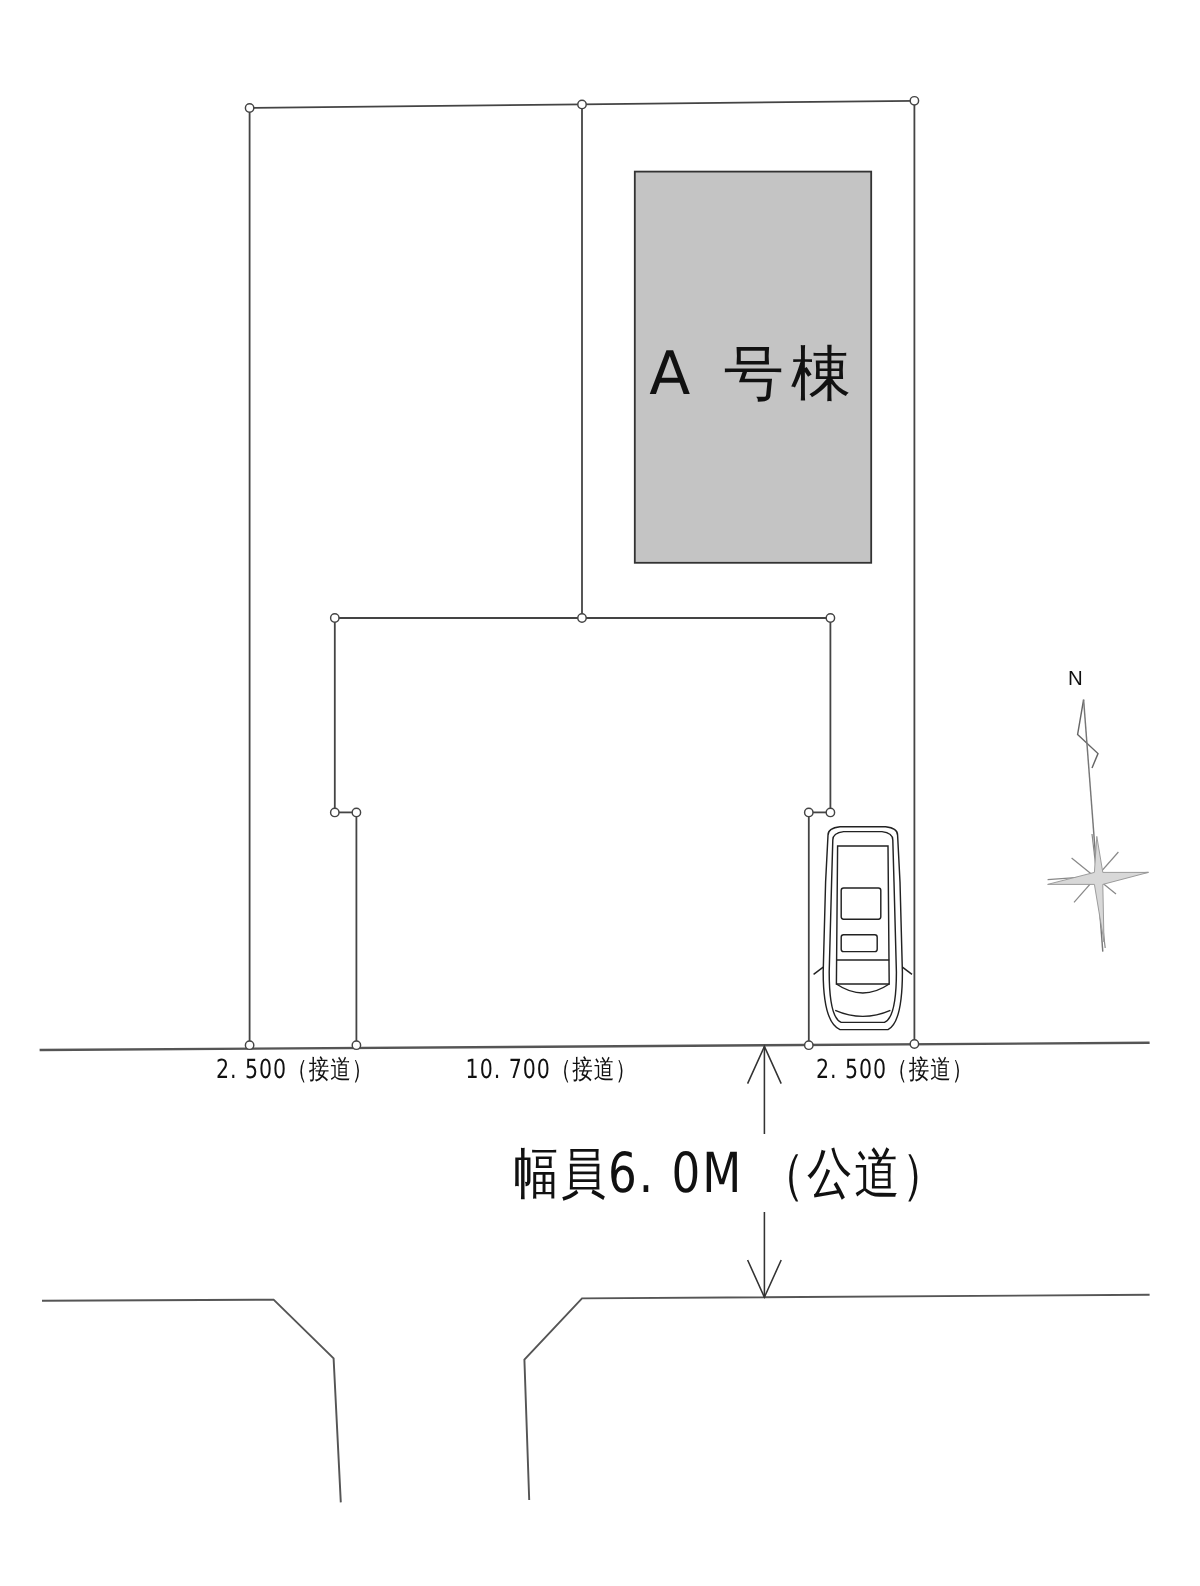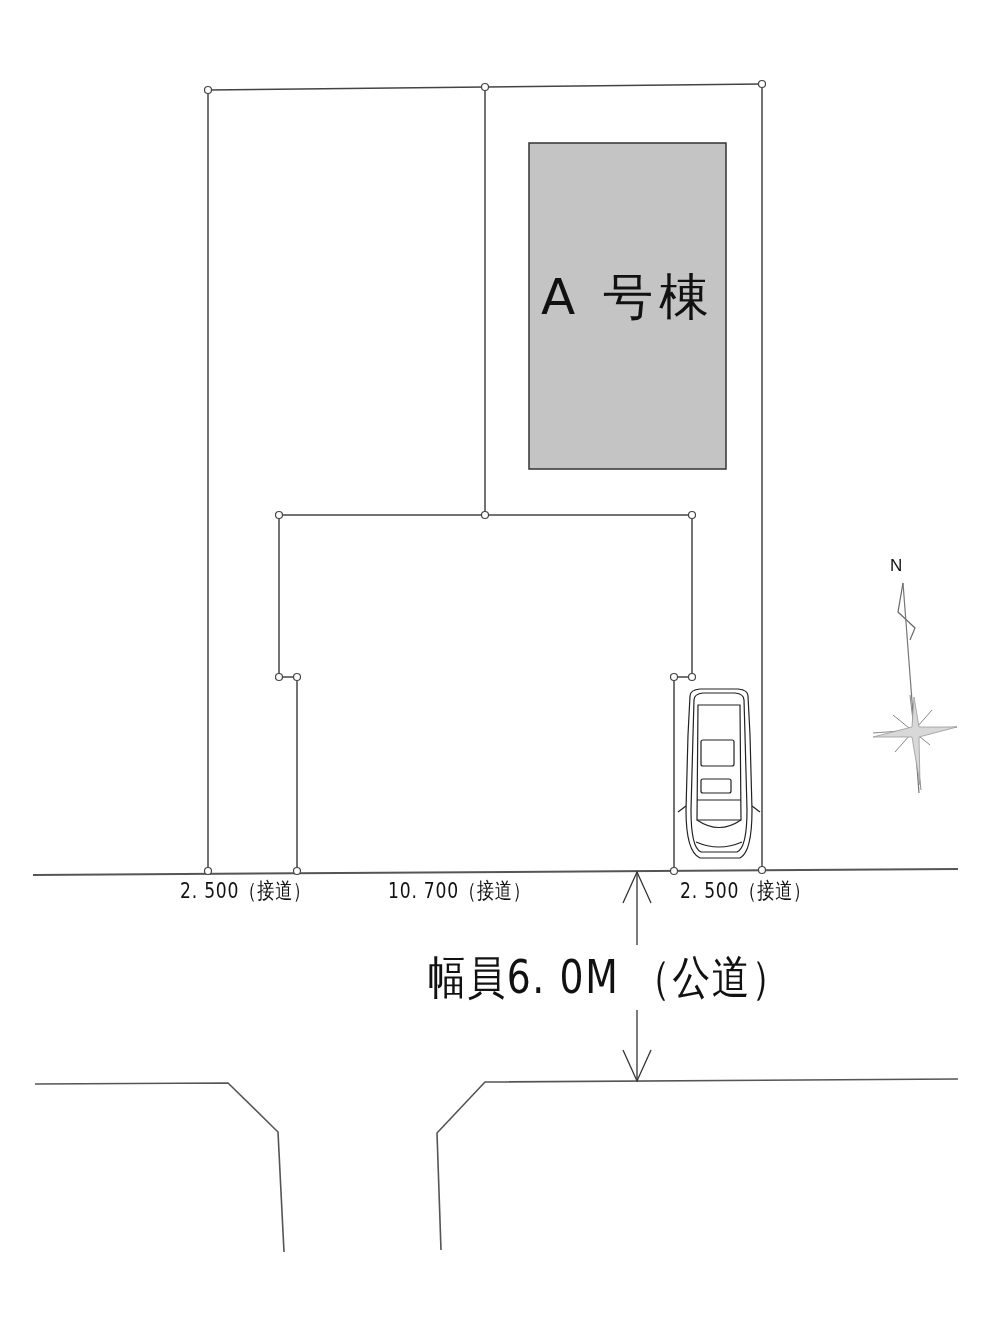--- a/index.html
+++ b/index.html
@@ -86,21 +86,21 @@
     <g stroke="#888" stroke-width="1">
       <line x1="873" y1="733" x2="957" y2="727"></line>
       <line x1="910" y1="695" x2="921" y2="790"></line>
       <line x1="893" y1="715" x2="930" y2="745"></line>
       <line x1="932" y1="710" x2="895" y2="752"></line>
     </g>
     <path d="M914,697 L919,727 L957,727 L919,737 L920,785 L912,737 L873,737 L912,727 Z" fill="#d8d8d8" stroke="#999" stroke-width="0.8"></path>
   </g>
 </svg>
 
-<div class="lbl building-label" style="left:541px; top:264px;text-align:center;">A 号棟</div>
+<div class="lbl building-label" style="left:541px; top:278px;text-align:center;">A 号棟</div>
 
 <div class="lbl frontage" style="left:180px; top:876px;">2. 500（接道）</div>
 <div class="lbl frontage" style="left:388px; top:876px;">10. 700（接道）</div>
 <div class="lbl frontage" style="left:680px; top:876px;">2. 500（接道）</div>
 
 <div class="lbl road-width" style="left:428px; top:947px;">幅員6. 0M （公道）</div>
 
 <div class="lbl north" style="left:890px; top:556px;">N</div>
 
 </body></html>

